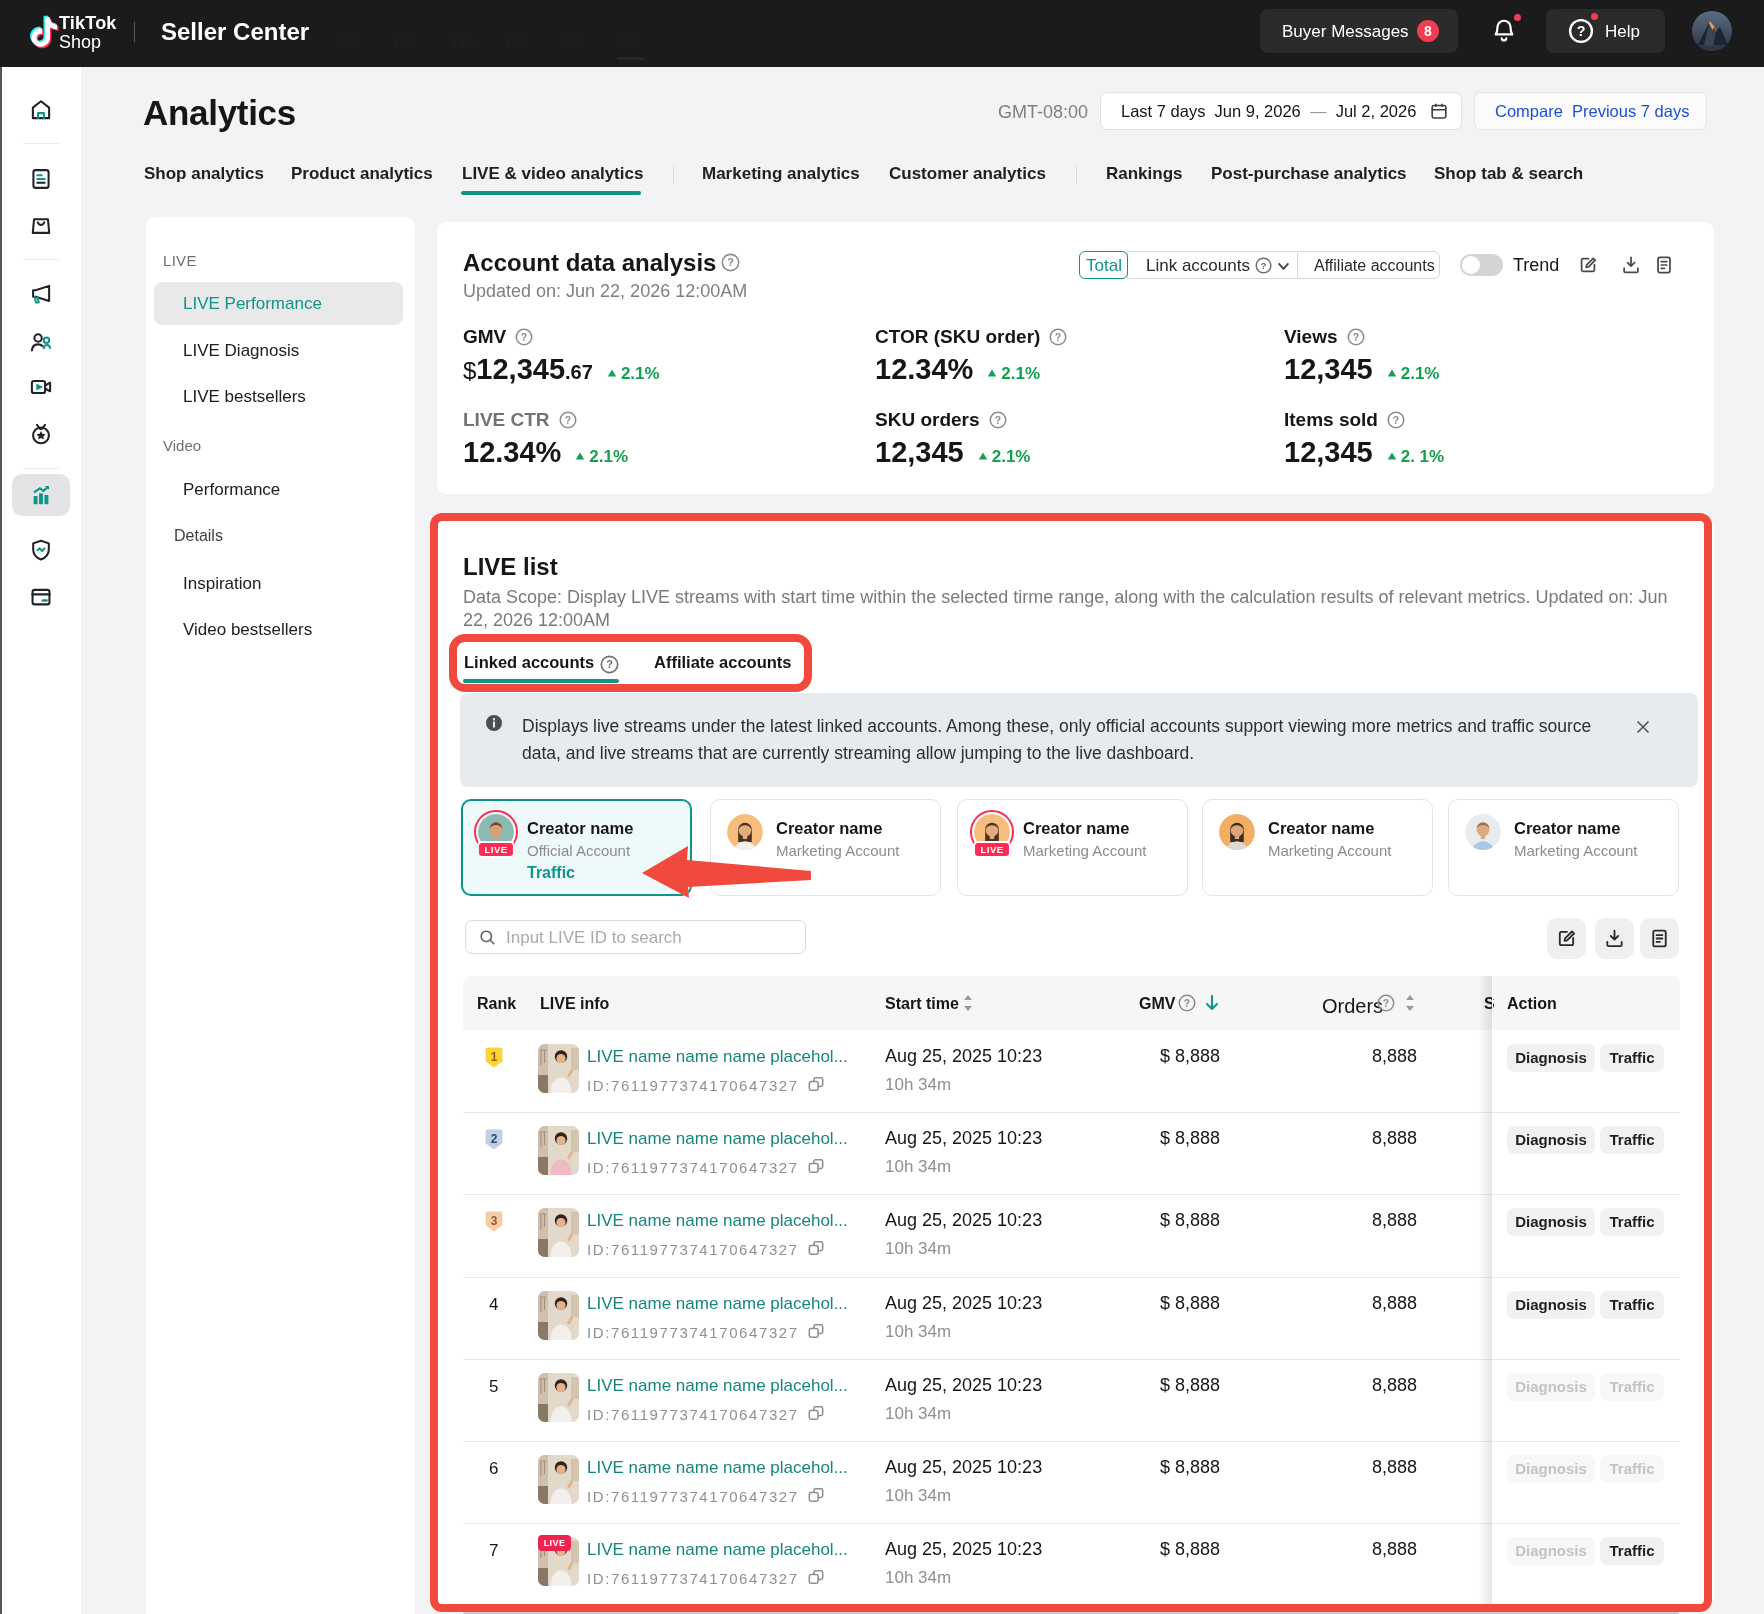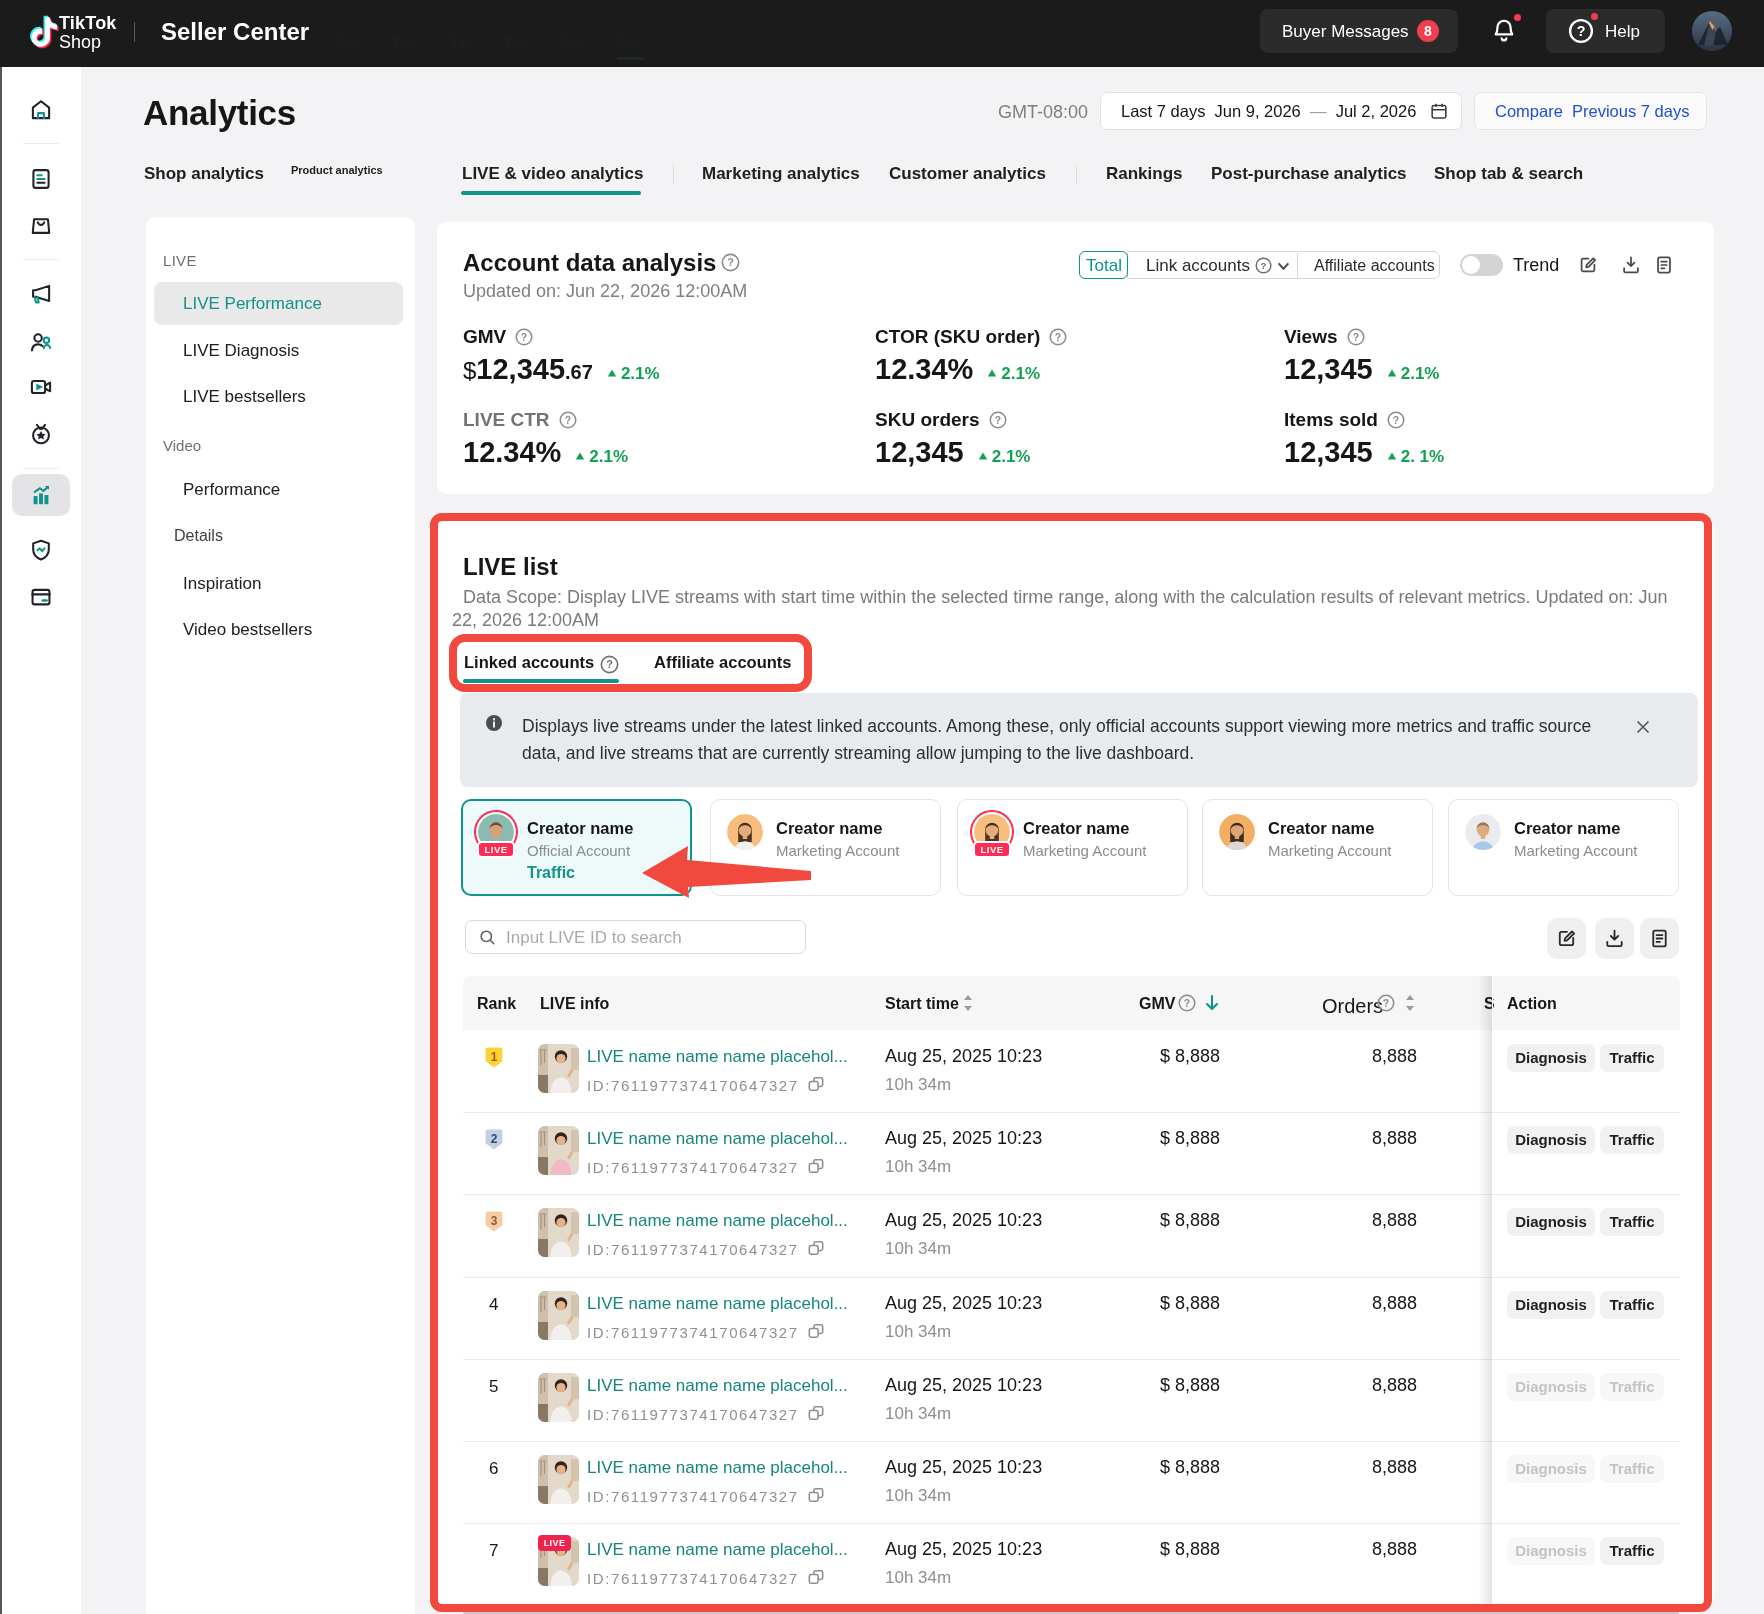--- a/index.html
+++ b/index.html
@@ -109,21 +109,21 @@
 <div class="abs" style="left:998px;top:102px;font-size:18px;color:#7f7f7f">GMT-08:00</div>
 <div class="abs" style="left:1100px;top:92px;width:362px;height:38px;background:#fff;border:1.5px solid #e1e1e1;border-radius:7px"></div>
 <div class="abs" style="left:1121px;top:102px;font-size:16.5px;color:#161616">Last 7 days&nbsp; Jun 9, 2026&nbsp; <span style="color:#9a9a9a">—</span>&nbsp; Jul 2, 2026</div>
 <svg class="abs" style="left:1429px;top:101px" width="20" height="20" viewBox="0 0 24 24" fill="none" stroke="#3c3c3c" stroke-width="1.9">
     <rect x="3.8" y="5.4" width="16.4" height="15" rx="2"></rect>
     <path d="M3.8 10.4h16.4M8.3 3.2v4M15.7 3.2v4"></path>
   </svg>
 <div class="abs" style="left:1474px;top:92px;width:233px;height:38px;background:#fbfbfb;border:1.5px solid #e5e5e5;border-radius:7px"></div>
 <div class="abs" style="left:1495px;top:102px;font-size:16.5px;color:#1d4ed8">Compare&nbsp; Previous 7 days</div>
 <div class="abs" style="left:144px;top:164px;font-size:17px;font-weight:600;color:#202020">Shop analytics</div>
-<div class="abs" style="left:291px;top:164px;font-size:11px;font-weight:600;color:#202020">Product analytics</div>
+<div class="abs" style="left:291px;top:164px;font-size:17px;font-weight:600;color:#202020">Product analytics</div>
 <div class="abs" style="left:462px;top:164px;font-size:17px;font-weight:600;color:#202020">LIVE &amp; video analytics</div>
 <div class="abs" style="left:702px;top:164px;font-size:17px;font-weight:600;color:#202020">Marketing analytics</div>
 <div class="abs" style="left:889px;top:164px;font-size:17px;font-weight:600;color:#202020">Customer analytics</div>
 <div class="abs" style="left:1106px;top:164px;font-size:17px;font-weight:600;color:#202020">Rankings</div>
 <div class="abs" style="left:1211px;top:164px;font-size:17px;font-weight:600;color:#202020">Post-purchase analytics</div>
 <div class="abs" style="left:1434px;top:164px;font-size:17px;font-weight:600;color:#202020">Shop tab &amp;  search</div>
 <div class="abs" style="left:673px;top:165px;width:1px;height:19px;background:#dcdcdc"></div>
 <div class="abs" style="left:1076px;top:165px;width:1px;height:19px;background:#dcdcdc"></div>
 <div class="abs" style="left:461px;top:191px;width:180px;height:4px;background:#0f948c;border-radius:2px"></div>
 <div class="abs" style="left:146px;top:217px;width:269px;height:1397px;background:#fff;border-radius:9px 9px 0 0"></div>
@@ -210,21 +210,21 @@
 <div class="abs" style="left:1284px;top:409px;font-size:19px;font-weight:600;color:#161616">Items sold<span style="margin-left:9px"><svg width="18" height="18" viewBox="0 0 20 20" style="vertical-align:-3px">
         <circle cx="10" cy="10" r="8.6" fill="none" stroke="#8c8c8c" stroke-width="1.7"></circle>
         <text x="10" y="14.2" font-size="11.5" font-weight="bold" fill="#8c8c8c" text-anchor="middle" font-family="Liberation Sans">?</text>
       </svg></span></div>
 <div class="abs" style="left:1284px;top:436px;color:#161616"><span style="font-size:29px;font-weight:700">12,345</span><span style="margin-left:14px"><svg width="10" height="10" viewBox="0 0 10 10" style="vertical-align:1px">
         <path d="M5 1.5 9.2 8.5H.8Z" fill="#12a150"></path>
       </svg></span><span style="font-size:17px;font-weight:600;color:#12a150;margin-left:4px">2. 1%</span></div>
 <div class="abs" style="left:437px;top:521px;width:1277px;height:1085px;background:#fff;border-radius:9px"></div>
 <div class="abs" style="left:463px;top:553px;font-size:24px;font-weight:700;color:#161616">LIVE list</div>
 <div class="abs" style="left:463px;top:587px;font-size:18px;color:#7a7a7a">Data Scope: Display LIVE streams with start time within the selected tirme range, along with the calculation results of relevant metrics. Updated on: Jun</div>
-<div class="abs" style="left:452px;top:610px;font-size:18px;color:#7a7a7a">22, 2026 12:00AM</div>
+<div class="abs" style="left:463px;top:610px;font-size:18px;color:#7a7a7a">22, 2026 12:00AM</div>
 <div class="abs" style="left:464px;top:653px;font-size:16.5px;font-weight:700;color:#161616">Linked accounts</div>
 <svg style="position:absolute;left:599.5px;top:654.5px" width="19.0" height="19.0" viewBox="0 0 20 20">
     <circle cx="10" cy="10" r="8.6" fill="none" stroke="#6e6e6e" stroke-width="1.7"></circle>
     <text x="10" y="14.2" font-size="11.5" font-weight="bold" fill="#6e6e6e" text-anchor="middle" font-family="Liberation Sans">?</text>
   </svg>
 <div class="abs" style="left:654px;top:653px;font-size:16.5px;font-weight:700;color:#161616">Affiliate accounts</div>
 <div class="abs" style="left:463px;top:679px;width:156px;height:4px;background:#0f948c;border-radius:2px"></div>
 <div class="abs" style="left:460px;top:693px;width:1238px;height:94px;background:#e8ebee;border-radius:8px"></div>
 <svg class="abs" style="left:485px;top:714px" width="18" height="18" viewBox="0 0 18 18">
     <circle cx="9" cy="9" r="8" fill="#4b4f54"></circle>

